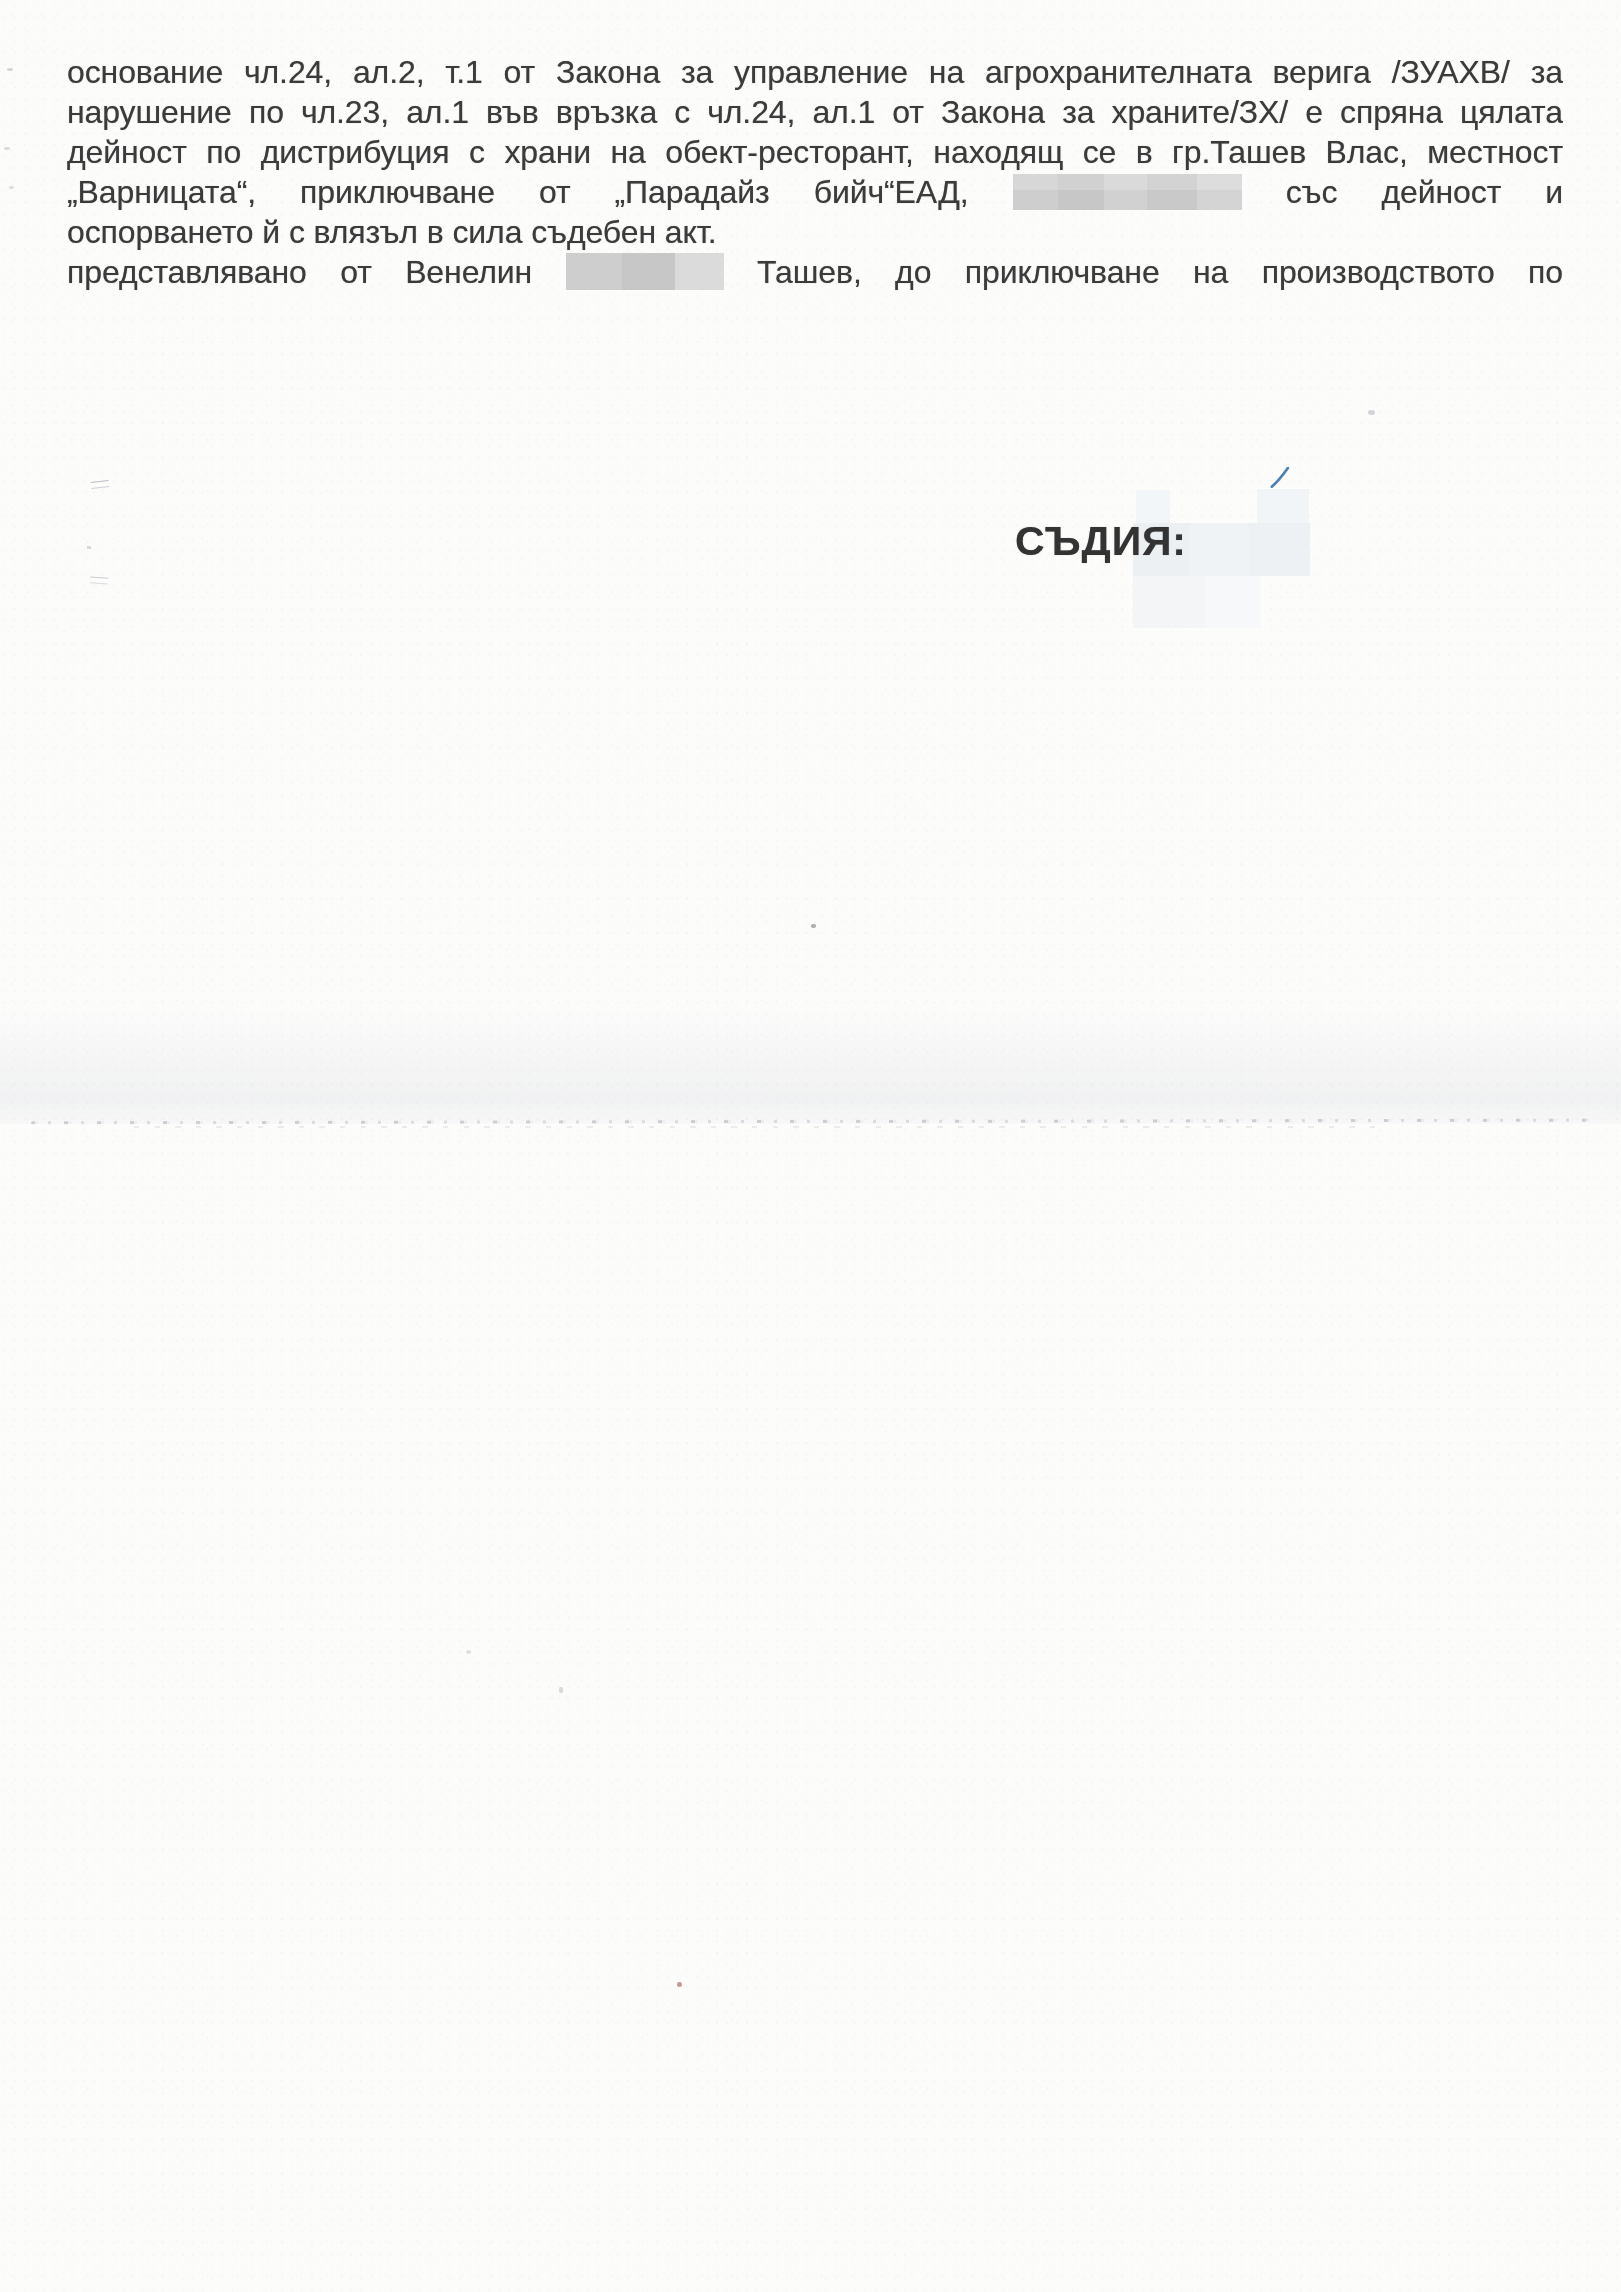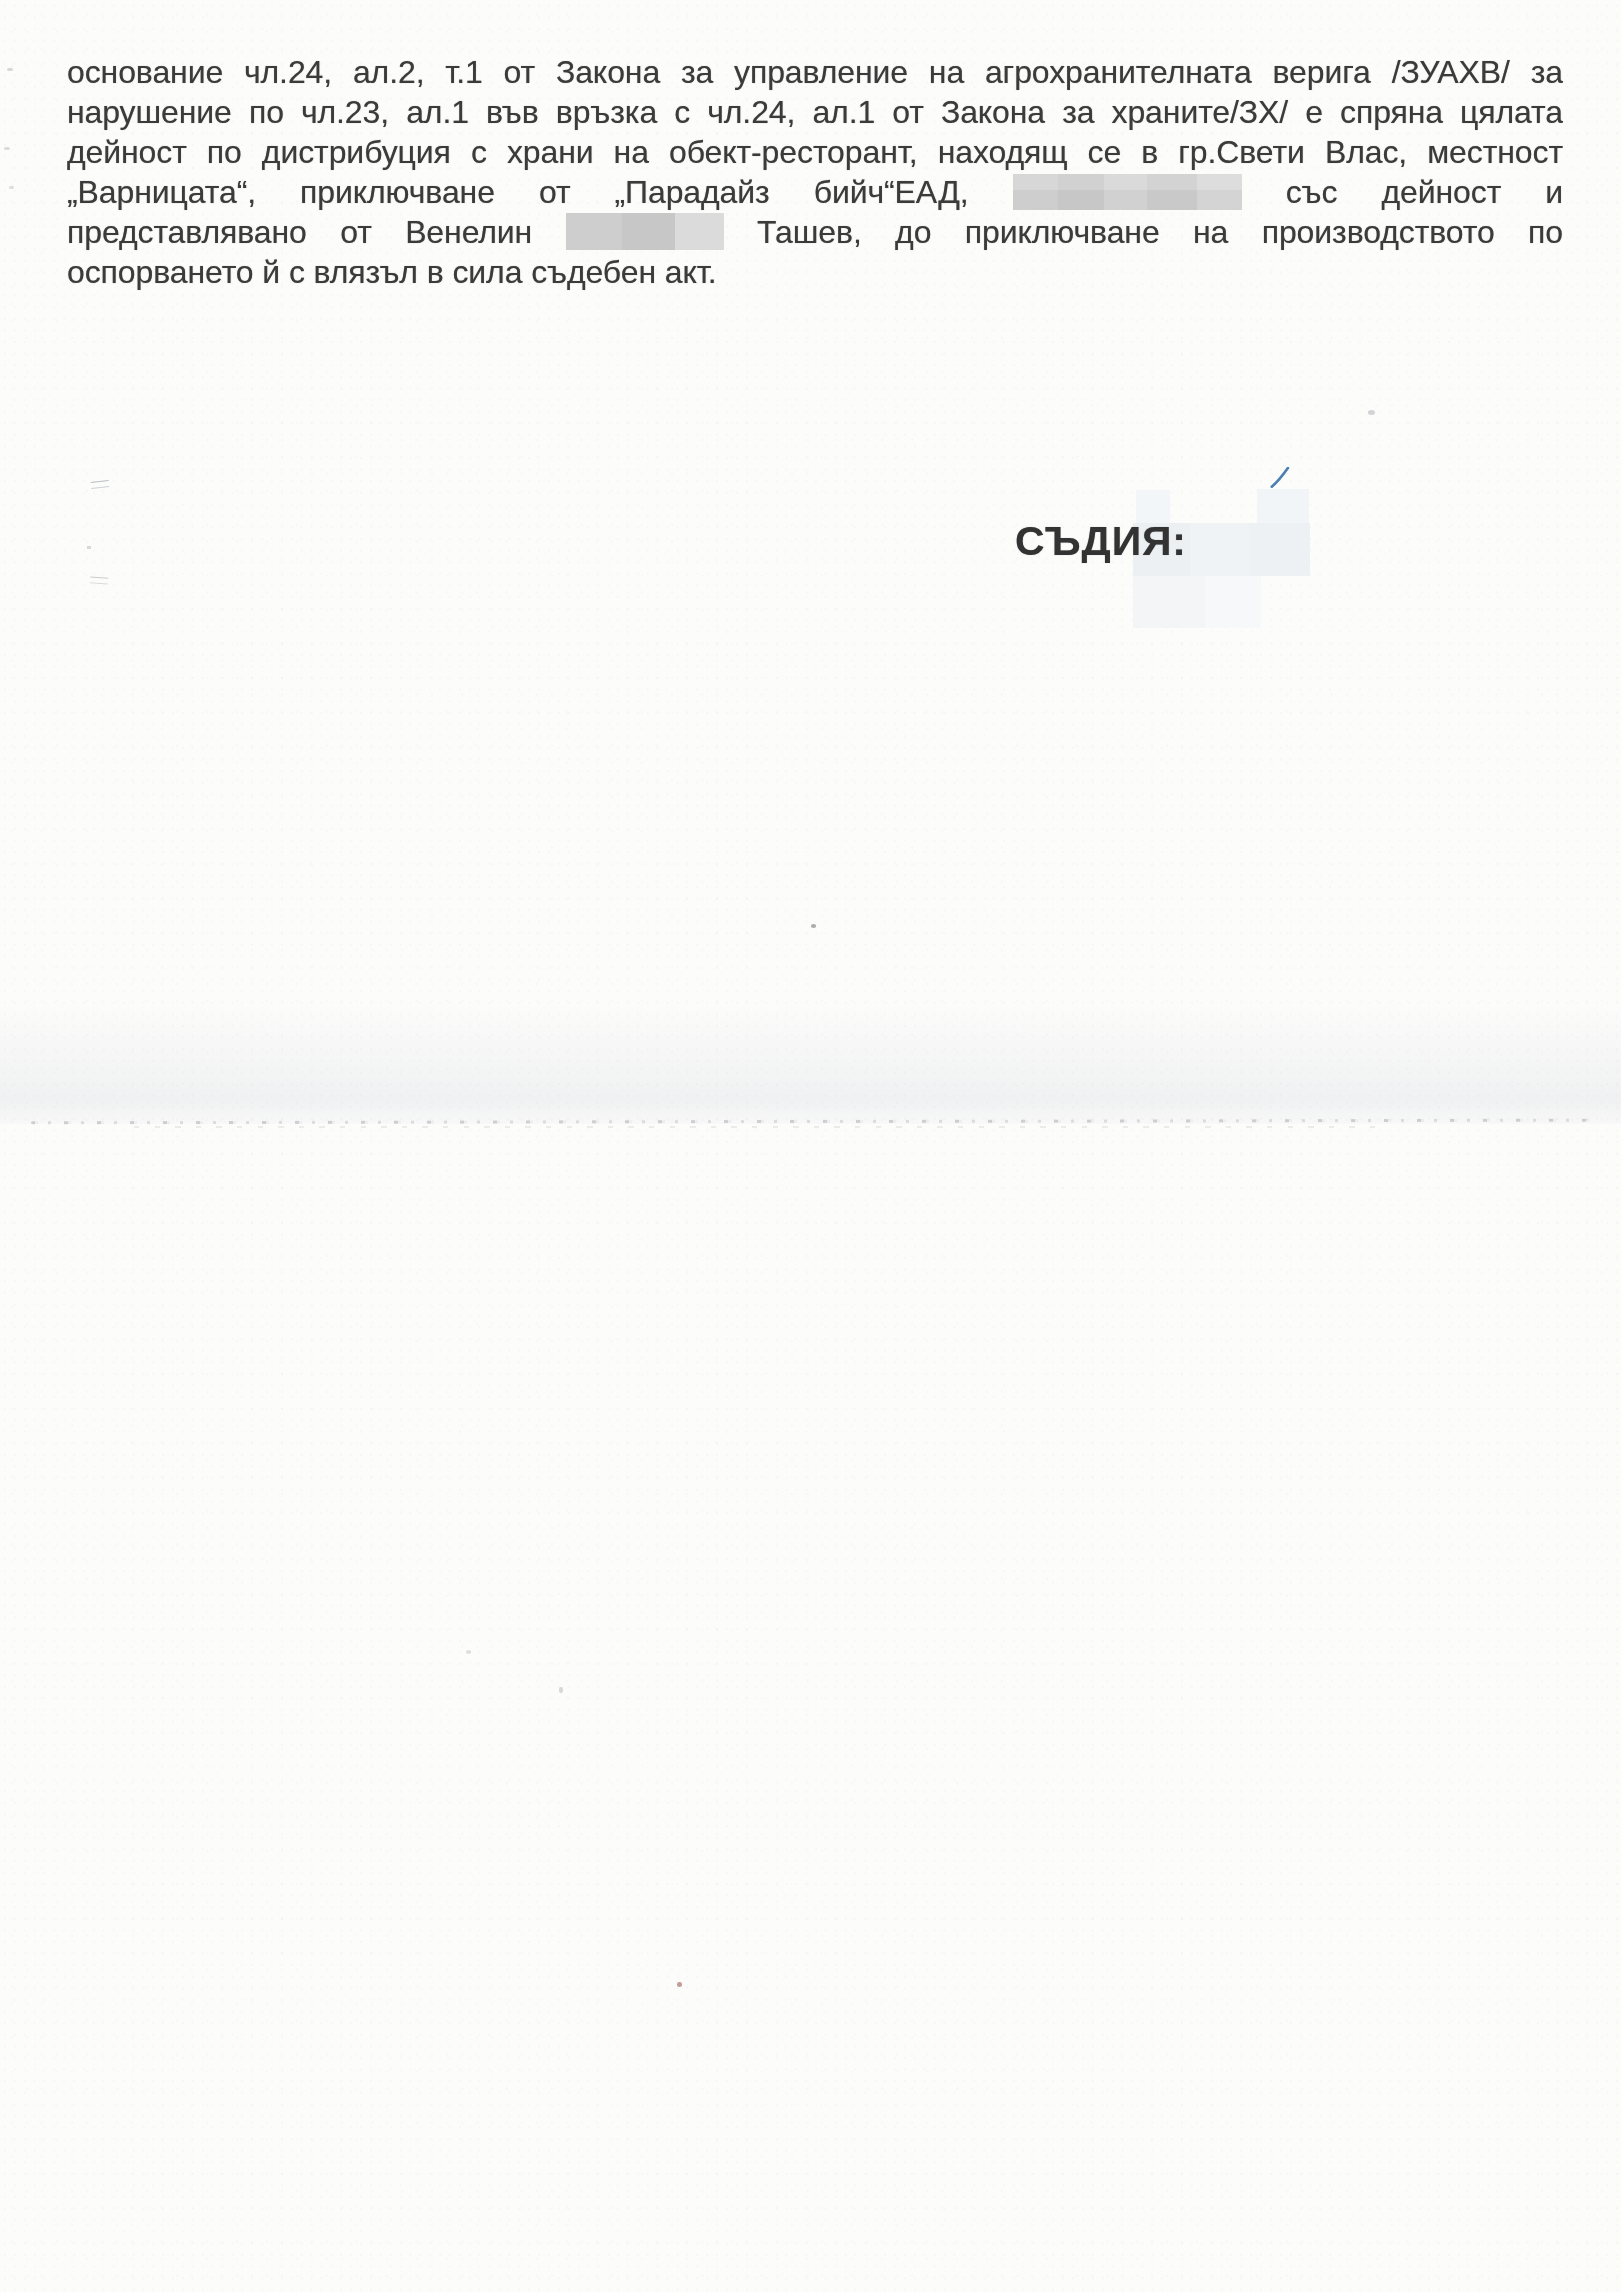--- a/index.html
+++ b/index.html
@@ -120,28 +120,28 @@
   .pm3{left:87px;top:546px;width:3.6px;height:2.7px;border:none;background:rgba(130,136,148,.3);position:absolute;}
 </style>
 </head>
 <body>
 
 <div class="page">
 
   <div class="textblock">
     <div class="ln"><span>основание чл.24, ал.2, т.1 от Закона за управление на агрохранителн</span><span>ата верига /ЗУАХВ/ за</span></div>
     <div class="ln"><span>нарушение по чл.23, ал.1 във връзка с чл.24, ал.1 от Закона за храните</span><span>/ЗХ/ е спряна цялата</span></div>
-    <div class="ln"><span>дейност по дистрибуция с храни на обект-ресторант, находящ се в гр.Свети Влас, местност</span></div>
+    <div class="ln"><span>дейност по дистрибуция с храни на обект-ресторант, находящ се в гр.Ташев Влас, местност</span></div>
     <div class="ln"><span>„Варницата“, приключване от „Парадайз бийч“ЕАД,</span>
       <span class="redact redact-company"></span>
       <span>със дейност и</span></div>
+    <div class="ln ln-last"><span>оспорването й с влязъл в сила съдебен акт.</span></div>
     <div class="ln"><span>представлявано от Венелин</span>
       <span class="redact redact-name"></span>
       <span>Ташев, до приключване на производството по</span></div>
-    <div class="ln ln-last"><span>оспорването й с влязъл в сила съдебен акт.</span></div>
   </div>
 
 
   <div class="judge">СЪДИЯ:</div>
   <div class="sig sig-a"></div>
   <div class="sig sig-b"></div>
   <div class="sig sig-c"></div>
   <div class="sig sig-d"></div>
   <svg class="pen-tick" width="19.7" height="21.5" viewBox="0 0 22 24">
     <path d="M2 22 C9 16 15 8 20 1" stroke="#4d7fb2" stroke-width="3" fill="none" stroke-linecap="round"></path>

